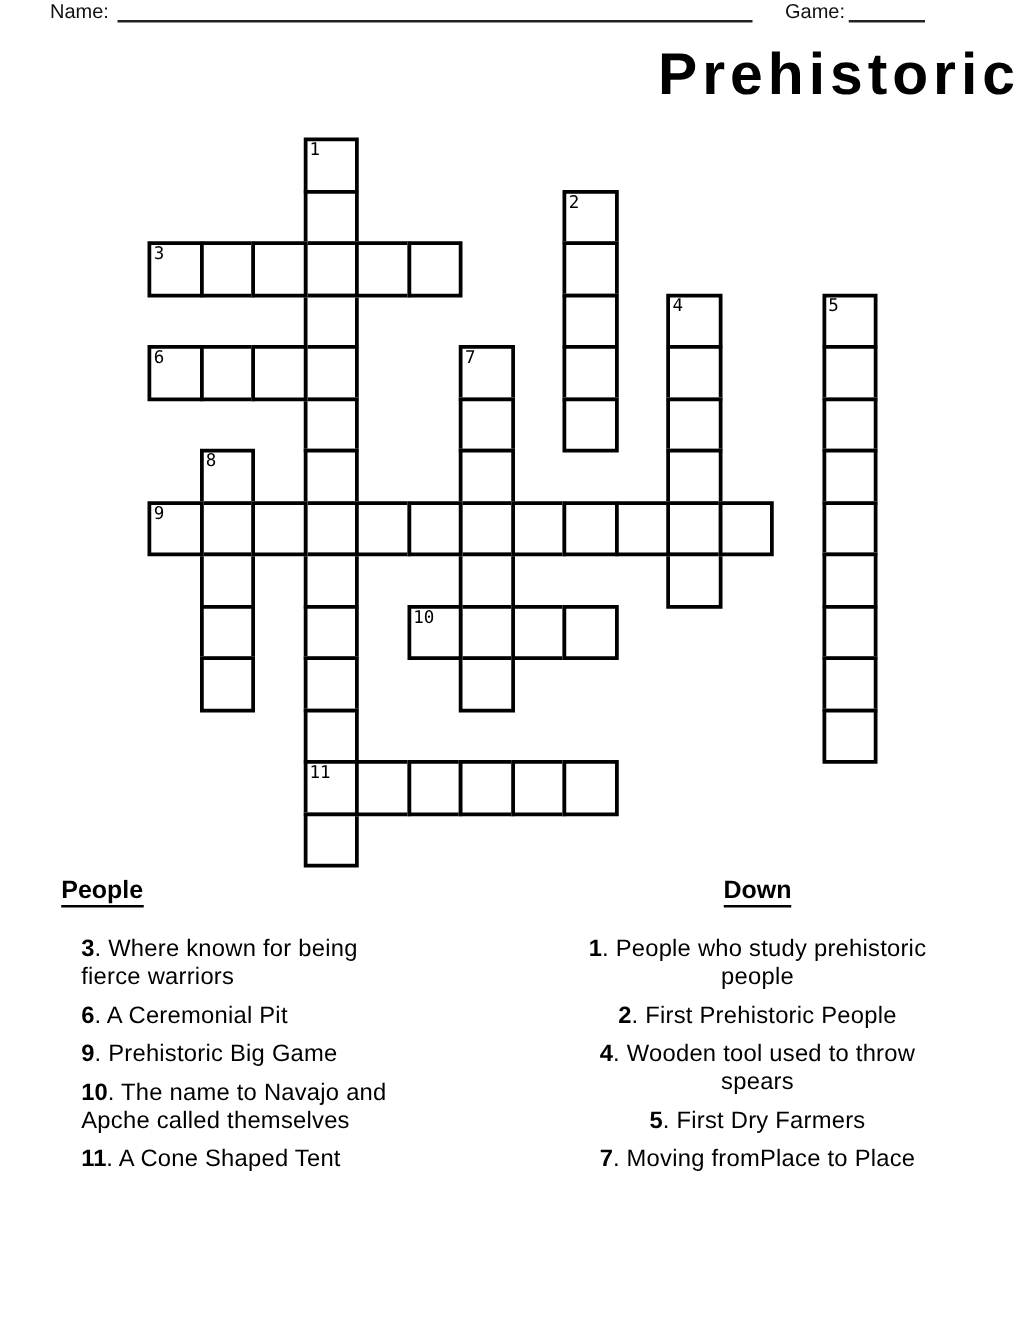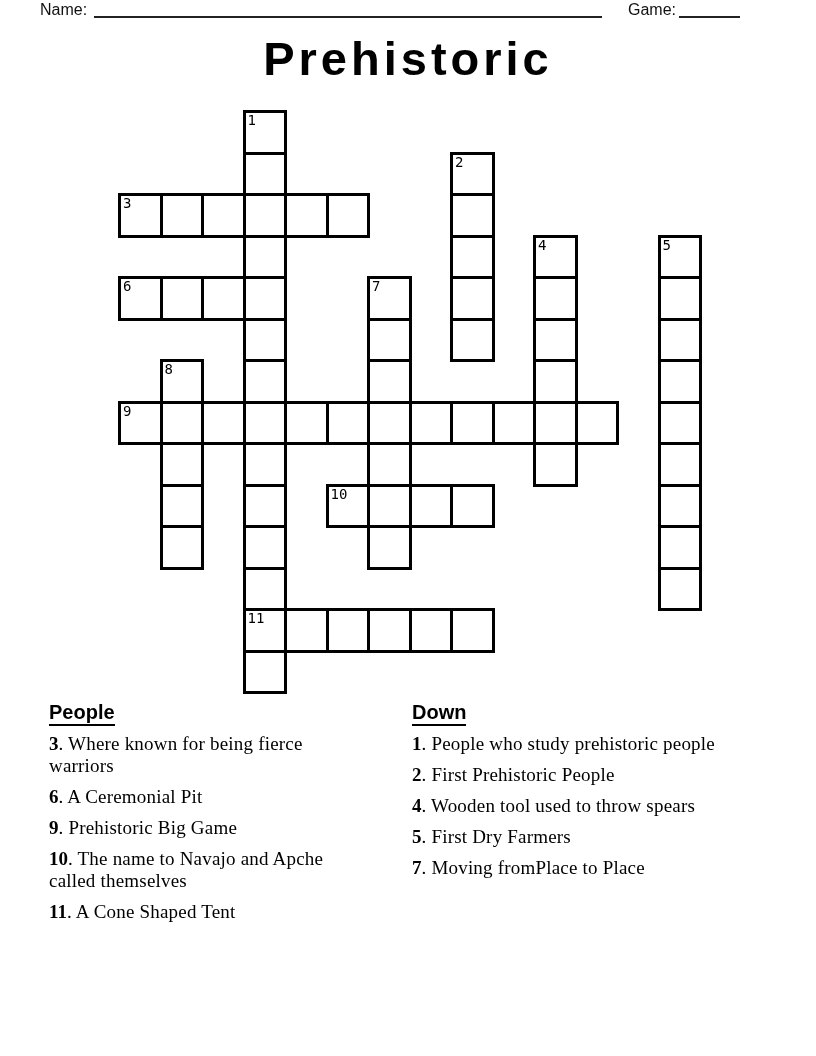--- a/index.html
+++ b/index.html
@@ -34,21 +34,21 @@
   }
   #name-line { left: 94px; width: 508px; }
   #date-line { left: 679px; width: 61px; }
 
   
   #puzzle-title {
     position: absolute;
     top: 33px;
     left: 0;
     width: 816px;
-    text-align: center;
+    text-align: right;
     font-size: 47px;
     line-height: 52px;
     font-weight: bold;
     letter-spacing: 4px;
   }
 
   
   #crossword-grid {
     position: absolute;
     left: 118px;
@@ -71,31 +71,31 @@
     line-height: 15px;
     color: #000000;
   }
 
   
   .clue-col {
     position: absolute;
     top: 701px;
   }
   #across-column { left: 49px;  width: 280px; }
-  #down-column   { left: 412px; width: 340px; }
+  #down-column   { left: 436px; width: 340px; text-align: center; }
   .clue-heading {
     display: inline-block;
     font-size: 20px;
     line-height: 23px;
     font-weight: bold;
     border-bottom: 2px solid #000000;
     padding-bottom: 0px;
     margin: 0 0 7px 0;
   }
-  .clue-list { margin: 0; padding: 0; font-family: Liberation Serif, serif; }
+  .clue-list { margin: 16px; padding: 0; }
   .clue {
     margin: 0 0 9px 0;
     font-size: 19px;
     line-height: 22px;
     letter-spacing: 0.2px;
   }
   .clue b { letter-spacing: 0; }
 </style>
 </head>
 <body>

